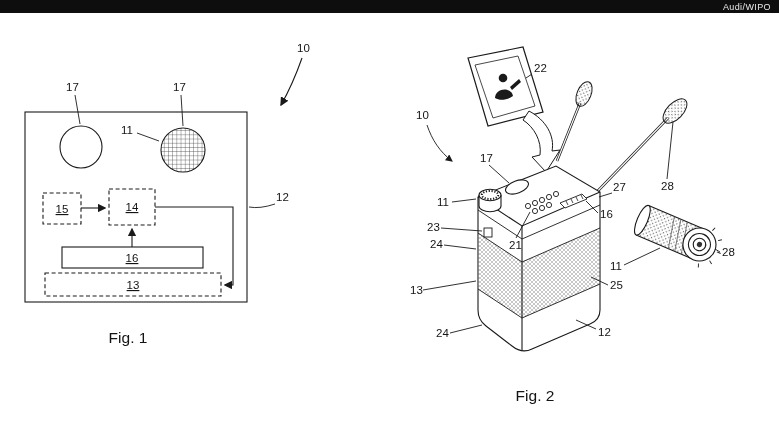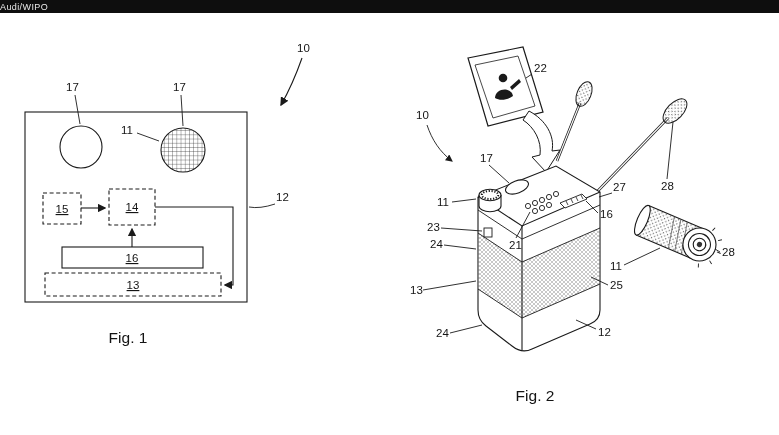--- a/index.html
+++ b/index.html
@@ -4,21 +4,21 @@
 <style>
   * { margin:0; padding:0; box-sizing:border-box; }
   html,body { background:#ffffff; }
   .sheet {
     position:relative; width:779px; height:435px;
     background:#ffffff; overflow:hidden;
     font-family:"Liberation Sans","DejaVu Sans",sans-serif;
   }
   .topbar {
     position:absolute; top:0; left:0; width:779px; height:13px;
-    background:#0e0e0e; display:flex; justify-content:flex-start; align-items:center;
+    background:#0e0e0e; display:flex; justify-content:flex-end; align-items:center;
   }
   .topbar span { color:#e9e9e9; font-size:9px; padding-right:8px; letter-spacing:.4px; }
   svg.fig { position:absolute; top:0; }
   #fig1 { left:0; }
   #fig2 { left:370px; }
   svg text {
     font-family:"Liberation Sans","DejaVu Sans",sans-serif;
     font-size:11.5px; fill:#141414;
   }
   text.cap { font-size:15.5px; }

